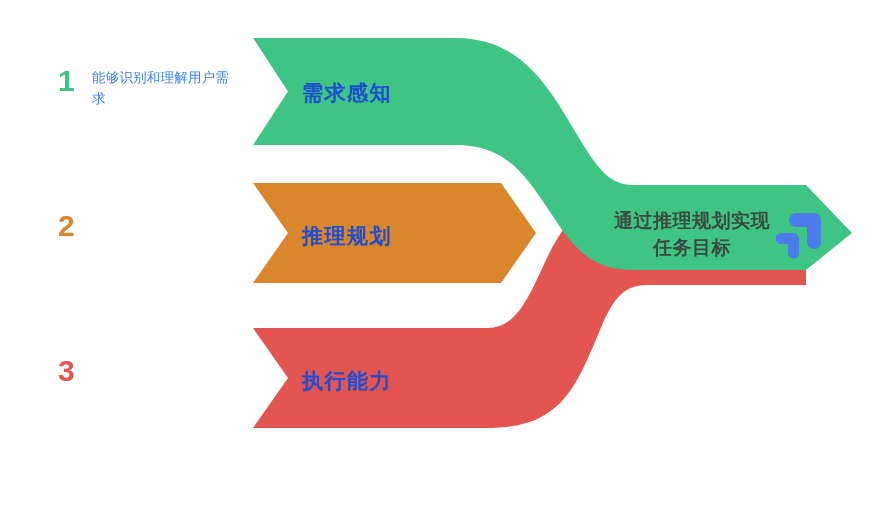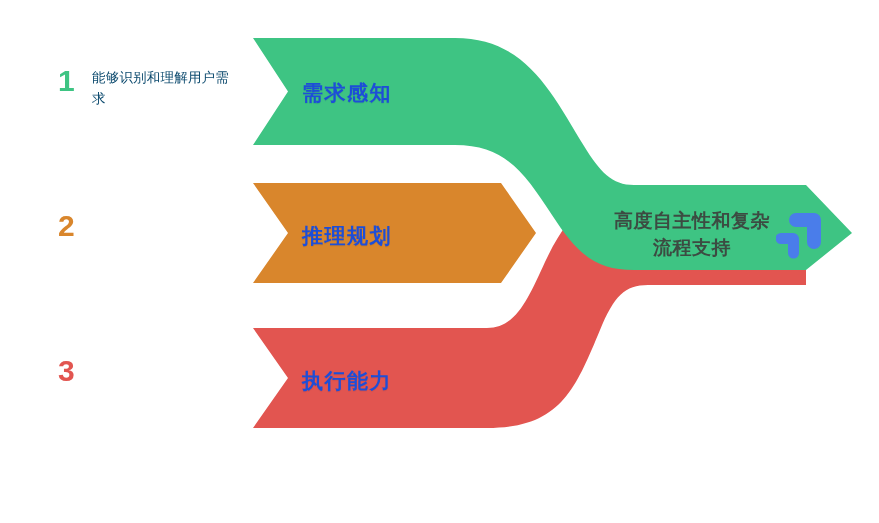--- a/index.html
+++ b/index.html
@@ -38,21 +38,21 @@
     font-weight: 700;
     line-height: 1;
     width: 34px;
     flex: 0 0 34px;
     text-align: left;
     font-family: "Liberation Sans", "DejaVu Sans", sans-serif;
   }
   .step-desc {
     font-size: 13.5px;
     line-height: 1.55;
-    color: #0c4a6e;
+    color: #3b82f6;
     font-weight: 400;
     padding-top: 2px;
     width: 150px;
     letter-spacing: 0.2px;
   }
   .row-1 { left: 58px; top: 66px; }
   .row-2 { left: 58px; top: 211px; }
   .row-3 { left: 58px; top: 356px; }
 
   
@@ -145,21 +145,21 @@
   </div>
 
   <div class="step-row row-3">
     <div class="step-num" style="color:#e25550">3</div>
   </div>
 
   <div class="band-label lbl-1">需求感知</div>
   <div class="band-label lbl-3">执行能力</div>
   <div class="band-label lbl-2">推理规划</div>
 
-  <div class="outcome">高度自主性和复杂流程支持</div>
+  <div class="outcome">通过推理规划实现任务目标</div>
 
   <svg class="logo" viewBox="0 0 50 60">
 
     <path fill="#4a7dea" d="M20,10
              h18
              a7,7 0 0 1 7,7
              v22
              a7,7 0 0 1 -7,7
              a7,7 0 0 1 -7,-7
              v-15

